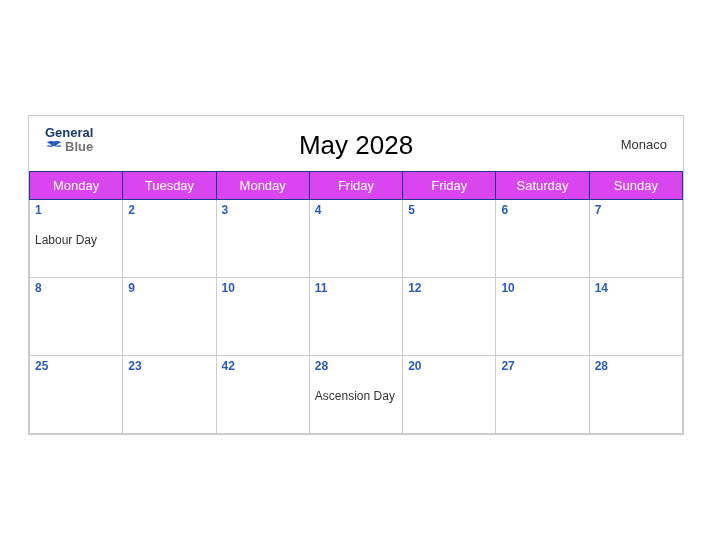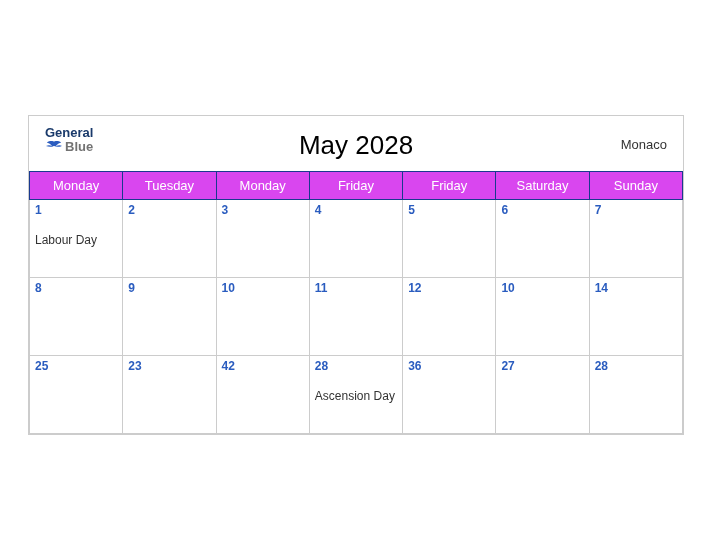--- a/index.html
+++ b/index.html
@@ -189,21 +189,21 @@
             <span class="day-number">23</span>
           </td>
           <td>
             <span class="day-number">42</span>
           </td>
           <td>
             <span class="day-number">28</span>
             <span class="holiday-name">Ascension Day</span>
           </td>
           <td>
-            <span class="day-number">36</span>
+            <span class="day-number">20</span>
           </td>
           <td>
             <span class="day-number">27</span>
           </td>
           <td>
             <span class="day-number">28</span>
           </td>
         </tr>
       </tbody>
   </table>

